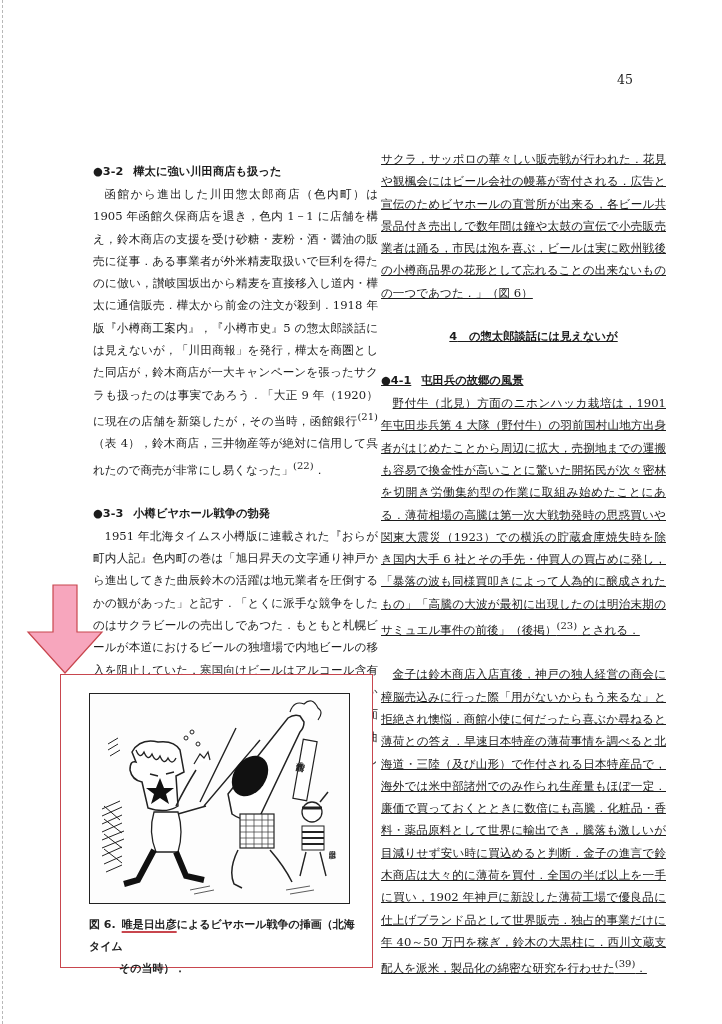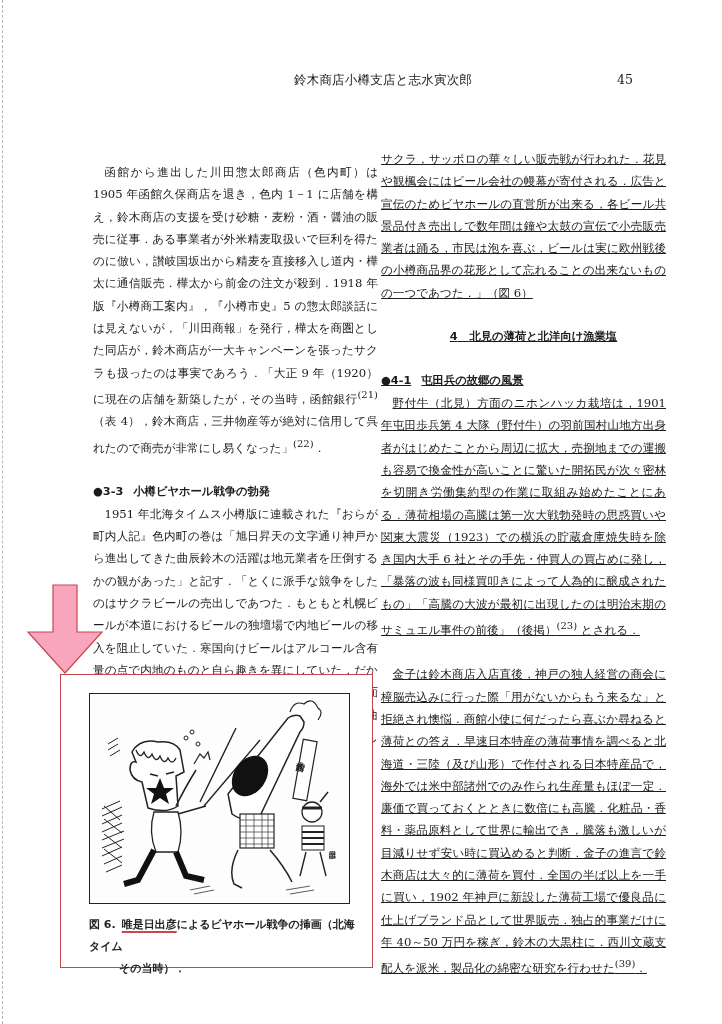--- a/index.html
+++ b/index.html
@@ -58,38 +58,40 @@
   .caption .cap-cont { padding-left: 30px; display: block; }
 
   .arrow { position: absolute; left: 20px; top: 584px; width: 100px; height: 90px; }
 </style>
 </head>
 <body>
 
 <div class="scan-edge"></div>
 
 <div class="running-head">
-  <span class="title">鈴木商店小樽支店と志水寅次郎</span>
   <span class="pagenum">45</span>
 </div>
 
 <div class="col col-left">
+  <h3 class="sec-head">
+    <span class="num">●3-2</span><span>樺太に強い川田商店も扱った</span>
+  </h3>
   <p class="para"><span>函館から進出した川田惣太郎商店（色内町）は 1905 年函館久保商店を退き，色内 1－1 に店舗を構え，鈴木商店の支援を受け砂糖・麦粉・酒・醤油の販売に従事．ある事業者が外米精麦取扱いで巨利を得たのに倣い，讃岐国坂出から精麦を直接移入し道内・樺太に通信販売．樺太から前金の注文が殺到．1918 年版『小樽商工案内』，『小樽市史』5 の惣太郎談話には見えないが，「川田商報」を発行，樺太を商圏とした同店が，鈴木商店が一大キャンペーンを張ったサクラも扱ったのは事実であろう．「大正 9 年（1920）に現在の店舗を新築したが，その当時，函館銀行</span><sup>(21)</sup><span>（表 4），鈴木商店，三井物産等が絶対に信用して呉れたので商売が非常にし易くなった」</span><sup>(22)</sup><span>．</span></p>
   <div class="gap"></div>
   <h3 class="sec-head">
     <span class="num">●3-3</span><span>小樽ビヤホール戦争の勃発</span>
   </h3>
   <p class="para">1951 年北海タイムス小樽版に連載された『おらが町内人記』色内町の巻は「旭日昇天の文字通り神戸から進出してきた曲辰鈴木の活躍は地元業者を圧倒するかの観があった」と記す．「とくに派手な競争をしたのはサクラビールの売出しであつた．もともと札幌ビールが本道におけるビールの独壇場で内地ビールの移入を阻止していた．寒国向けビールはアルコール含有量の点で内地のものと自ら趣きを異にしていた．だから 41 年（1908）にキリン，カブトなどの関西方面ものが入荷しても太刀打ち出来ぬ状態であつたが，曲辰鈴木商店を背景にしてサクラビールが本道に登場して以来，</p>
 </div>
 
 <div class="col col-right">
   <p class="para noindent">サクラ，サッポロの華々しい販売戦が行われた．花見や観楓会にはビール会社の幔幕が寄付される．広告と宣伝のためビヤホールの直営所が出来る，各ビール共景品付き売出しで数年間は鐘や太鼓の宣伝で小売販売業者は踊る，市民は泡を喜ぶ，ビールは実に欧州戦後の小樽商品界の花形として忘れることの出来ないものの一つであつた．」（図 6）</p>
   <div class="gap"></div>
   <h2 class="chapter-head">
-    <span>4</span>&nbsp;&nbsp;&nbsp;<span>北見の薄荷と北洋向け漁業塩</span>
+    <span>4</span>&nbsp;&nbsp;&nbsp;<span>の惣太郎談話には見えないが</span>
   </h2>
   <div class="gap"></div>
   <h3 class="sec-head">
     <span class="num">●4-1</span><span>屯田兵の故郷の風景</span>
   </h3>
   <p class="para"><span>野付牛（北見）方面のニホンハッカ栽培は，1901 年屯田歩兵第 4 大隊（野付牛）の羽前国村山地方出身者がはじめたことから周辺に拡大，売捌地までの運搬も容易で換金性が高いことに驚いた開拓民が次々密林を切開き労働集約型の作業に取組み始めたことにある．薄荷相場の高騰は第一次大戦勃発時の思惑買いや関東大震災（1923）での横浜の貯蔵倉庫焼失時を除き国内大手 6 社とその手先・仲買人の買占めに発し，「暴落の波も同様買叩きによって人為的に醸成されたもの」「高騰の大波が最初に出現したのは明治末期のサミュエル事件の前後」（後掲）</span><sup>(23)</sup><span> とされる．</span></p>
   <div class="gap"></div>
   <p class="para"><span>金子は鈴木商店入店直後，神戸の独人経営の商会に樟脳売込みに行った際「用がないからもう来るな」と拒絶され懊悩．商館小使に何だったら喜ぶか尋ねると薄荷との答え．早速日本特産の薄荷事情を調べると北海道・三陸（及び山形）で作付される日本特産品で，海外では米中部諸州でのみ作られ生産量もほぼ一定．廉価で買っておくとときに数倍にも高騰．化粧品・香料・薬品原料として世界に輸出でき，騰落も激しいが目減りせず安い時に買込めると判断．金子の進言で鈴木商店は大々的に薄荷を買付．全国の半ば以上を一手に買い，1902 年神戸に新設した薄荷工場で優良品に仕上げブランド品として世界販売．独占的事業だけに年 40～50 万円を稼ぎ，鈴木の大黒柱に．西川文蔵支配人を派米，製品化の綿密な研究を行わせた</span><sup>(39)</sup><span>．</span></p>
   <div class="gap"></div>
   <h3 class="sec-head">

